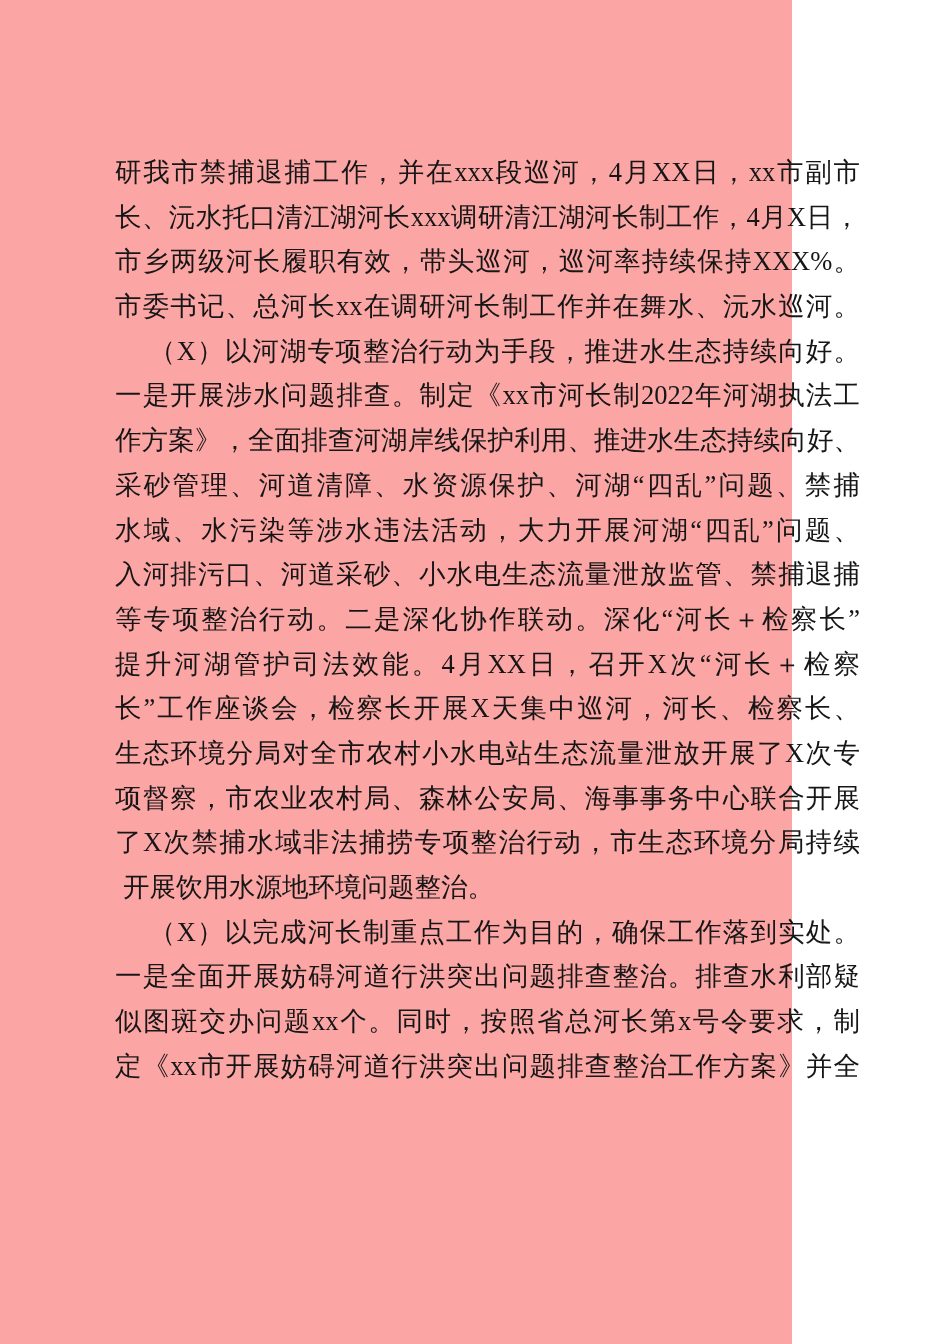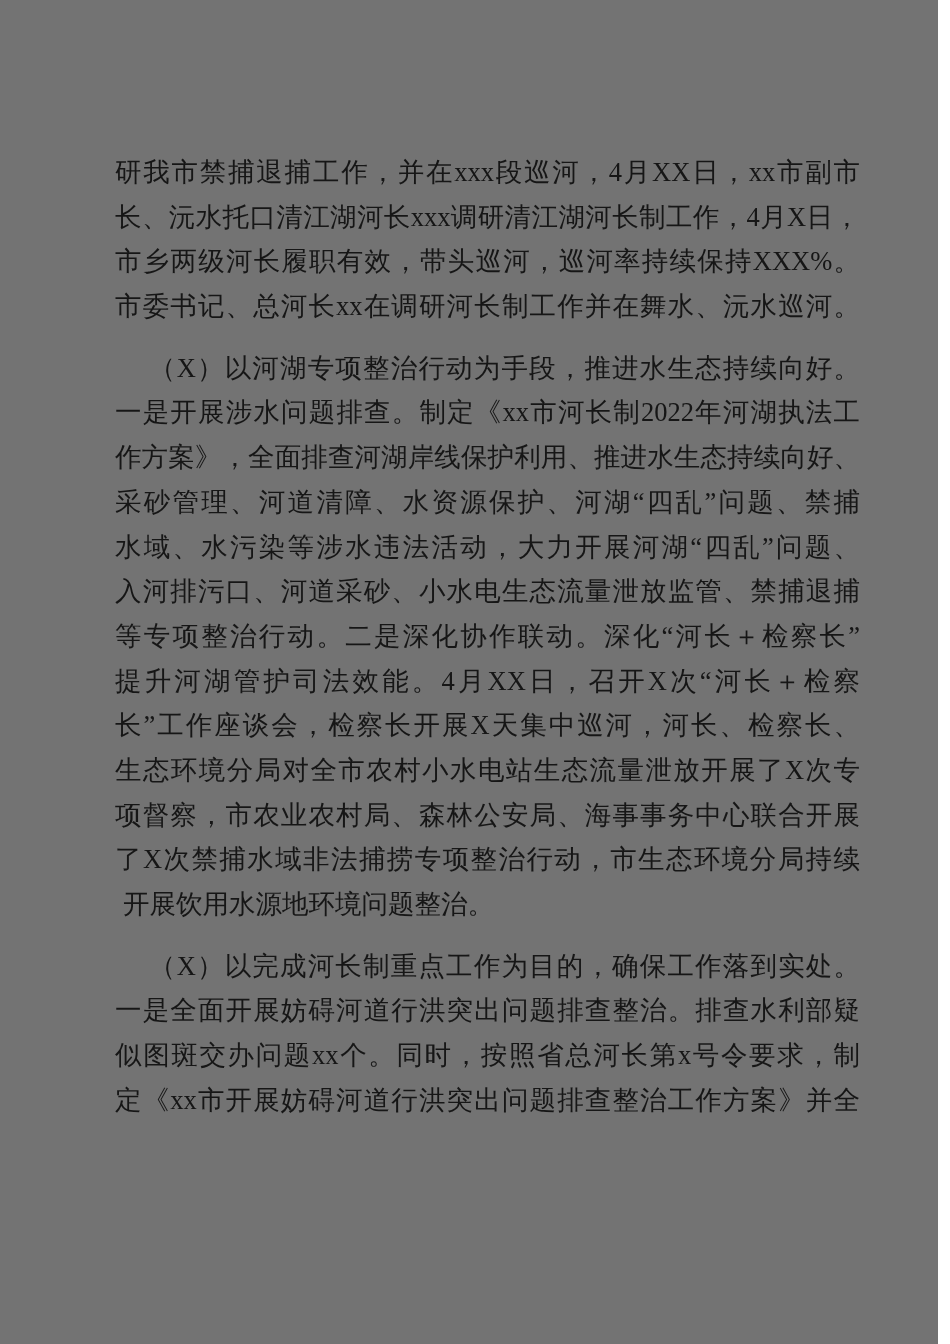--- a/index.html
+++ b/index.html
@@ -11,44 +11,43 @@
     width: 950px;
     height: 1344px;
     position: relative;
     overflow: hidden;
     font-family: "Liberation Serif", "DejaVu Serif", serif;
   }
   .page {
     position: absolute;
     left: 0;
     top: 0;
-    width: 938px;
+    width: 792px;
     height: 1344px;
-    background: #737373;
+    background: #fca5a5;
   }
   .textblock {
     position: absolute;
     left: 115px;
     top: 150px;
     width: 745px;
     color: #161616;
     font-size: 26.5px;
   }
   .line {
     height: 44.7px;
     line-height: 44.7px;
     text-align: justify;
     text-align-last: justify;
     text-justify: inter-character;
     overflow: hidden;
     white-space: nowrap;
   }
   .line.indent {
     text-indent: 34px;
-    margin-top: 17px;
   }
   .line.para-end {
     text-align: left;
     text-align-last: left;
     margin-left: 8px;
   }
 </style>
 </head>
 <body>
 

